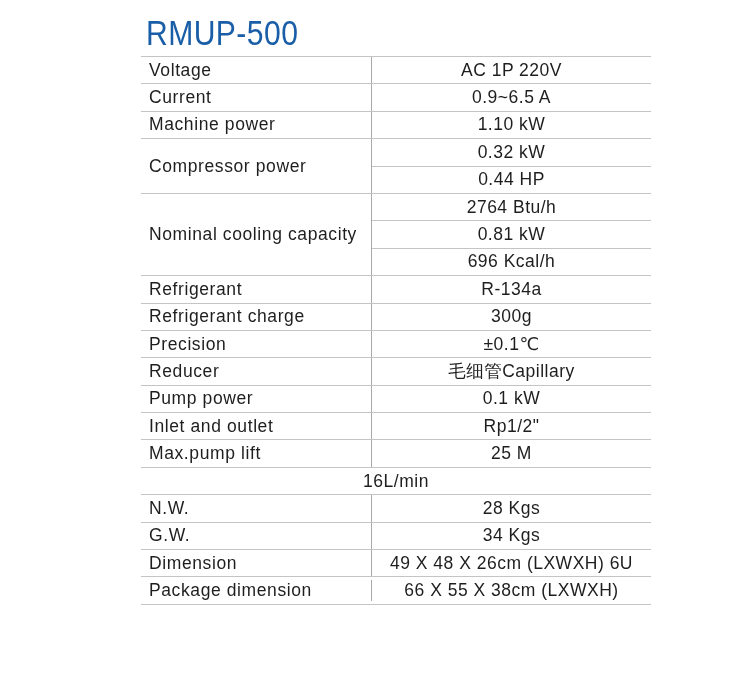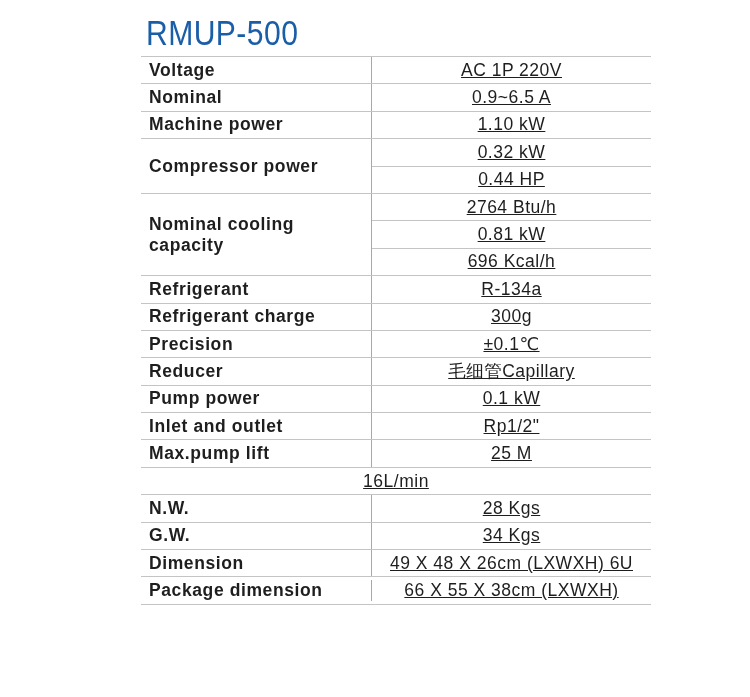--- a/index.html
+++ b/index.html
@@ -5,40 +5,40 @@
   html, body { margin: 0; padding: 0; background: #ffffff; }
   body { width: 750px; height: 697px; position: relative; overflow: hidden;
          font-family: "Liberation Sans", "DejaVu Sans", sans-serif; color: #1e1e1e; }
   .title { position: absolute; left: 146px; top: 13px; font-size: 35px; color: #1b5ea8;
            font-family: "Liberation Sans", sans-serif; transform: scaleX(0.86); transform-origin: left top;
            letter-spacing: 0.5px; line-height: 40px; }
   .spec { position: absolute; left: 141px; top: 56px; width: 510px; }
   .row { display: flex; border-top: 1.5px solid #c4c4c4; }
   .row:last-child { border-bottom: 1.5px solid #c4c4c4; align-items: center; }
   .label { width: 231px; border-right: 1.5px solid #a8a8a8; display: flex; align-items: center;
-           padding-left: 8px; font-size: 17.5px; letter-spacing: 0.6px; box-sizing: border-box; font-weight: bold; }
+           padding-left: 8px; font-size: 17.5px; letter-spacing: 0.6px; box-sizing: border-box; }
   .values { flex: 1; display: flex; flex-direction: column; }
   .val { height: 26.4px; display: flex; align-items: center; justify-content: center;
-         font-size: 17.5px; letter-spacing: 0.5px; text-decoration: underline; }
+         font-size: 17.5px; letter-spacing: 0.5px; }
   .val + .val { border-top: 1.5px solid #c4c4c4; }
 </style>
 </head>
 <body>
 
 <div class="title">RMUP-500</div>
 
 <div class="spec" id="spec">
     <div class="row">
       <div class="label">Voltage</div>
       <div class="values">
         <div class="val">AC 1P 220V</div>
       </div>
     </div>
     <div class="row">
-      <div class="label">Nominal</div>
+      <div class="label">Current</div>
       <div class="values">
         <div class="val">0.9~6.5 A</div>
       </div>
     </div>
     <div class="row">
       <div class="label">Machine power</div>
       <div class="values">
         <div class="val">1.10 kW</div>
       </div>
     </div>

